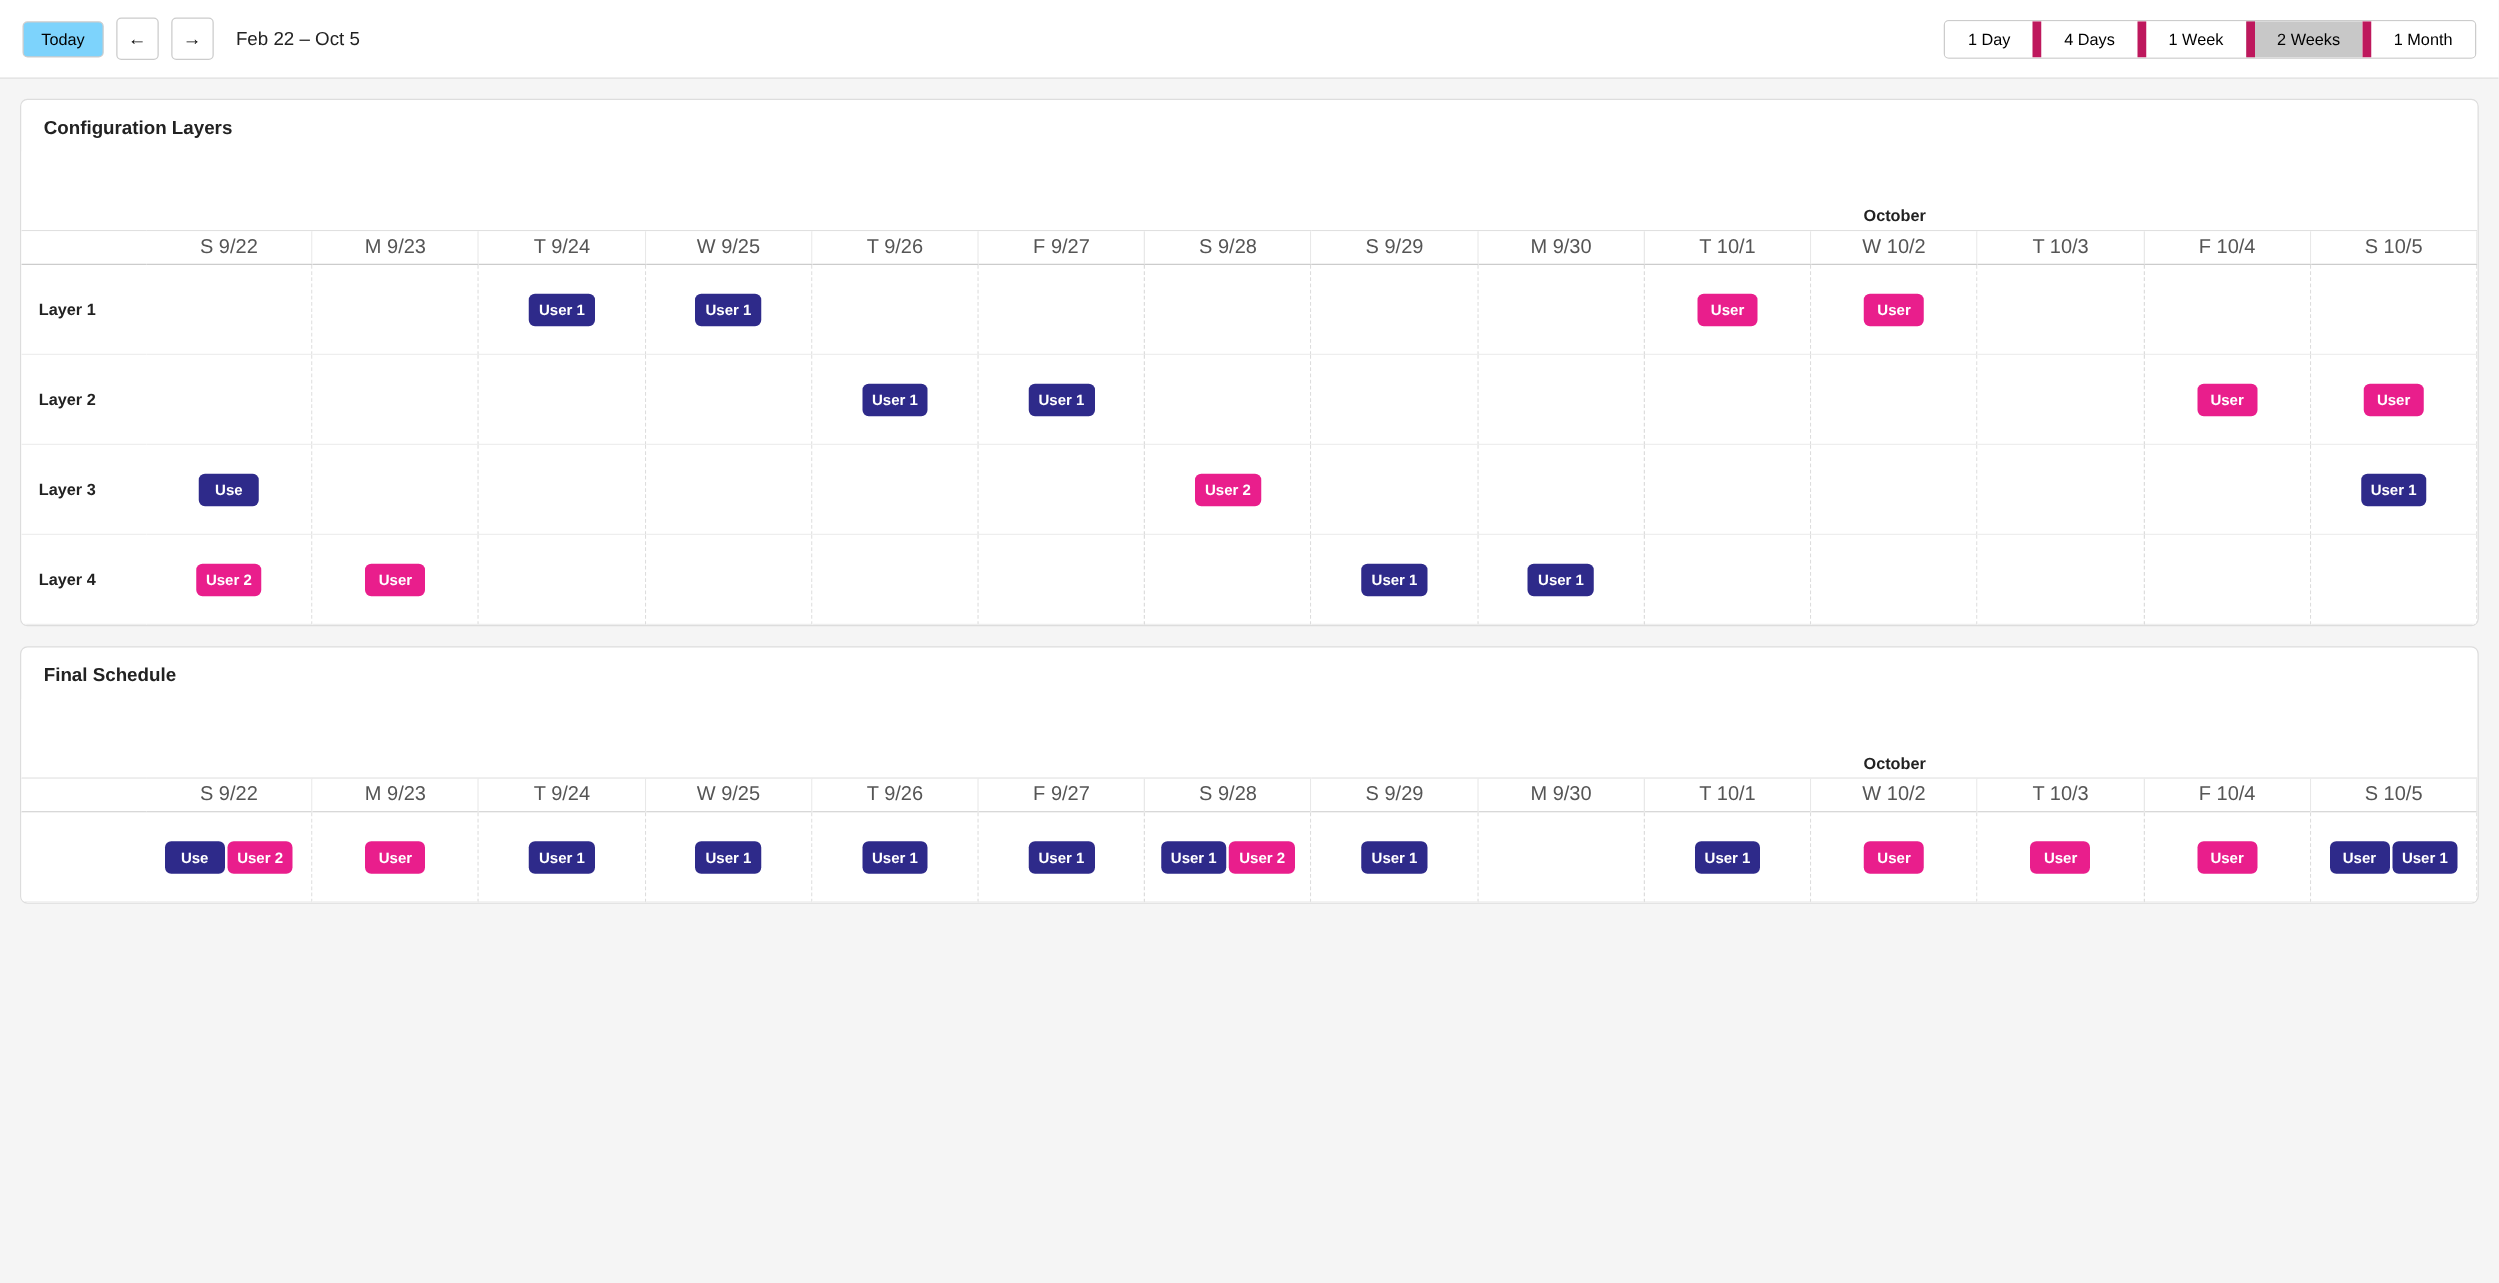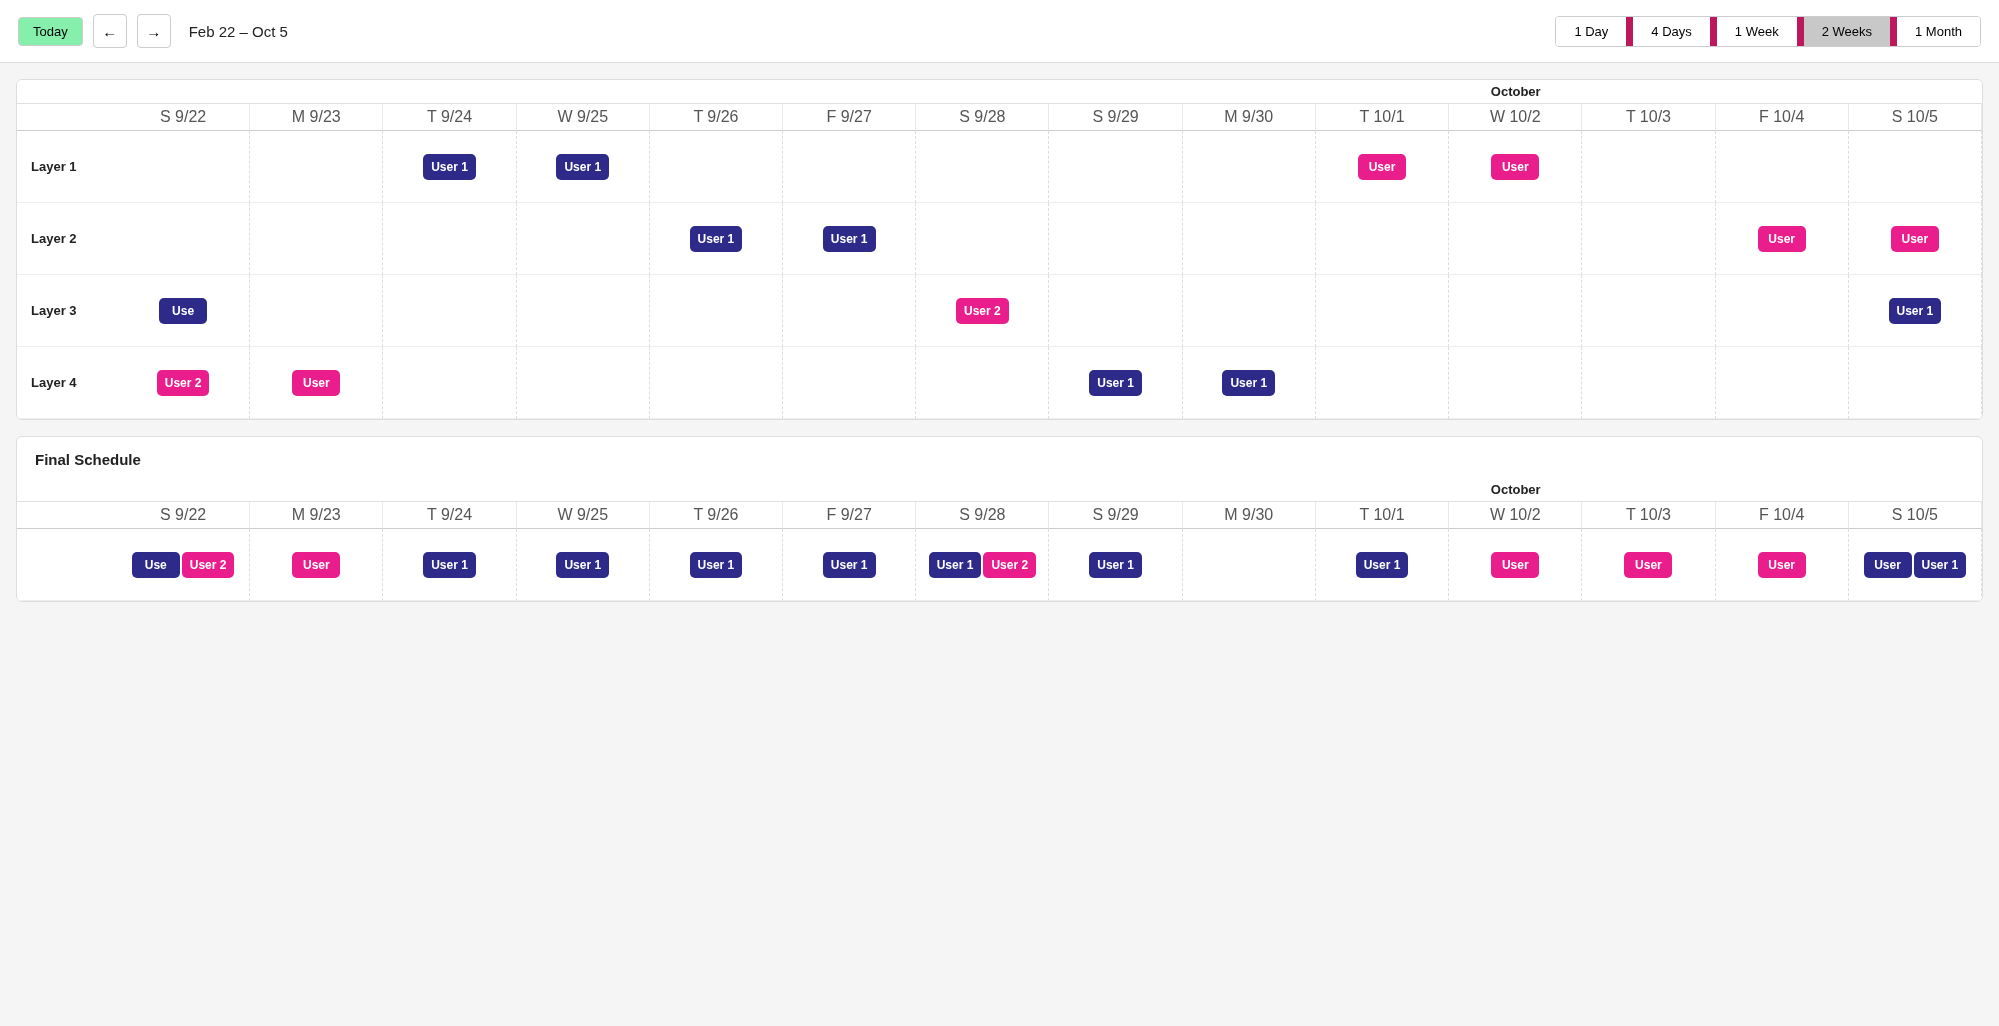--- a/index.html
+++ b/index.html
@@ -15,21 +15,21 @@
       display: flex;
       align-items: center;
       background: #fff;
       padding: 14px 18px;
       border-bottom: 1px solid #ddd;
       gap: 10px;
     }
     .btn-today {
       padding: 6px 14px;
       border: 1px solid #ccc;
-      background: #86efac;
+      background: #7dd3fc;
       border-radius: 4px;
       cursor: pointer;
       font-size: 13px;
     }
     .btn-arrow {
       width: 34px; height: 34px;
       border: 1px solid #ccc;
       background: #fff;
       border-radius: 4px;
       cursor: pointer;
@@ -94,20 +94,21 @@
     .empty-cell {
       background: #fff;
     }
     .month-label {
       background: #fff;
       text-align: center;
       font-weight: 600;
       font-size: 13px;
       padding: 4px 0;
       border-bottom: 1px solid #e0e0e0;
+      margin-top: 40px;
     }
     .no-month {
       border-bottom: 1px solid #e0e0e0;
     }
 
     
     .day-header {
       background: #fff;
       text-align: center;
       font-size: 16px;
@@ -192,20 +193,21 @@
     <button class="view-btn">4 Days</button>
     <button class="view-btn">1 Week</button>
     <button class="view-btn active">2 Weeks</button>
     <button class="view-btn">1 Month</button>
   </div>
 </div>
 
 <div class="main">
 
   <div class="section">
+    <div class="section-title">Configuration Layers</div>
     <div class="cal-wrap">
       <div class="cal-grid" id="config-grid">
 
       <div class="empty-cell no-month" style="grid-column: 1;"></div>
           <div class="no-month" style="grid-column: 2 / span 7;"></div>
           <div class="month-label" style="grid-column: 9 / span 7;">October</div>
           <div class="row-label-header"></div>
           <div class="day-header">S 9/22</div>
           <div class="day-header">M 9/23</div>
           <div class="day-header">T 9/24</div>

